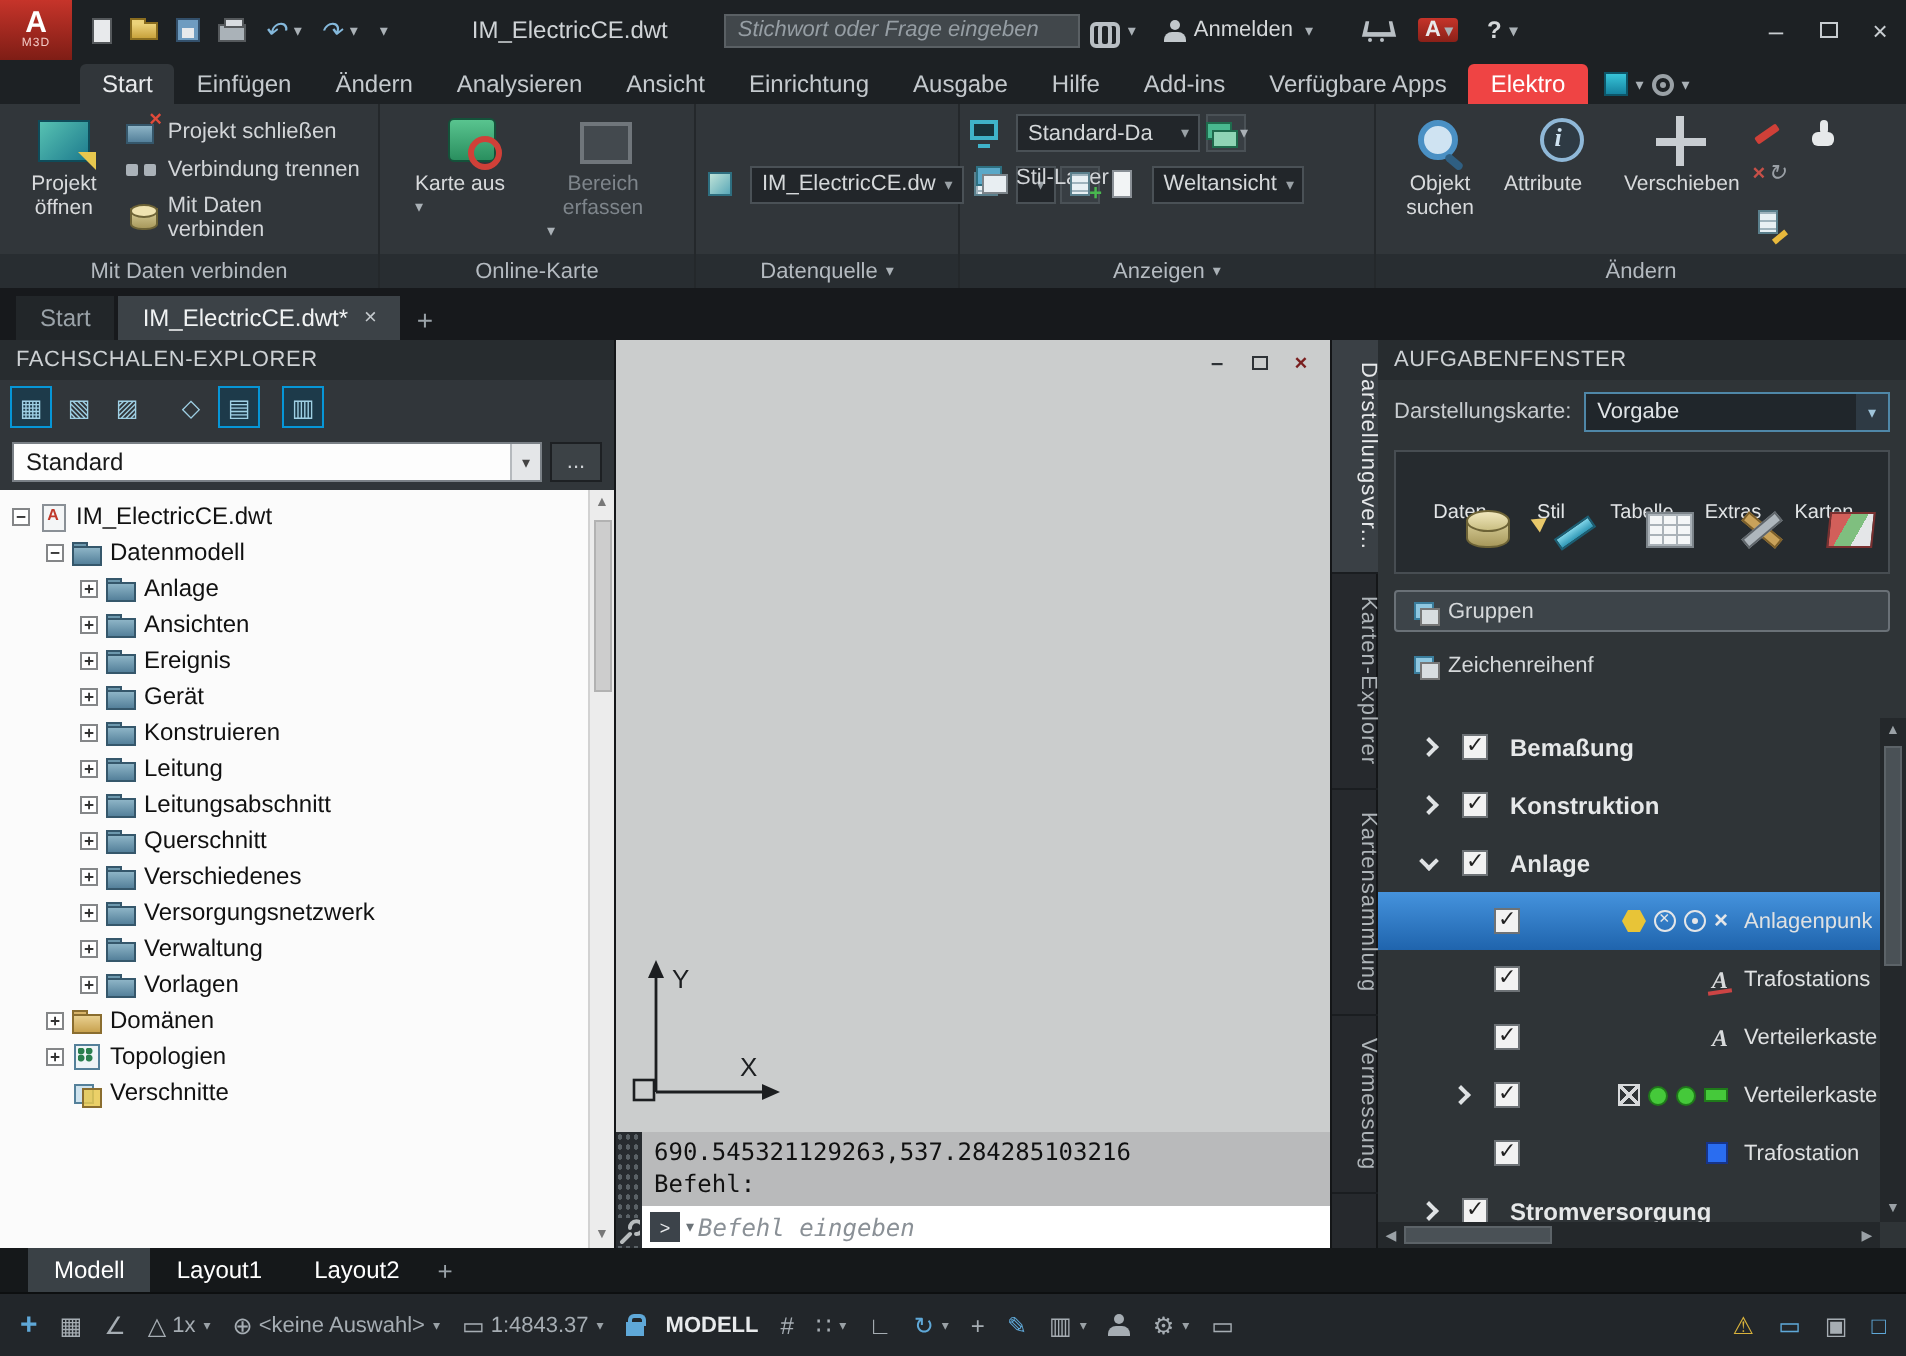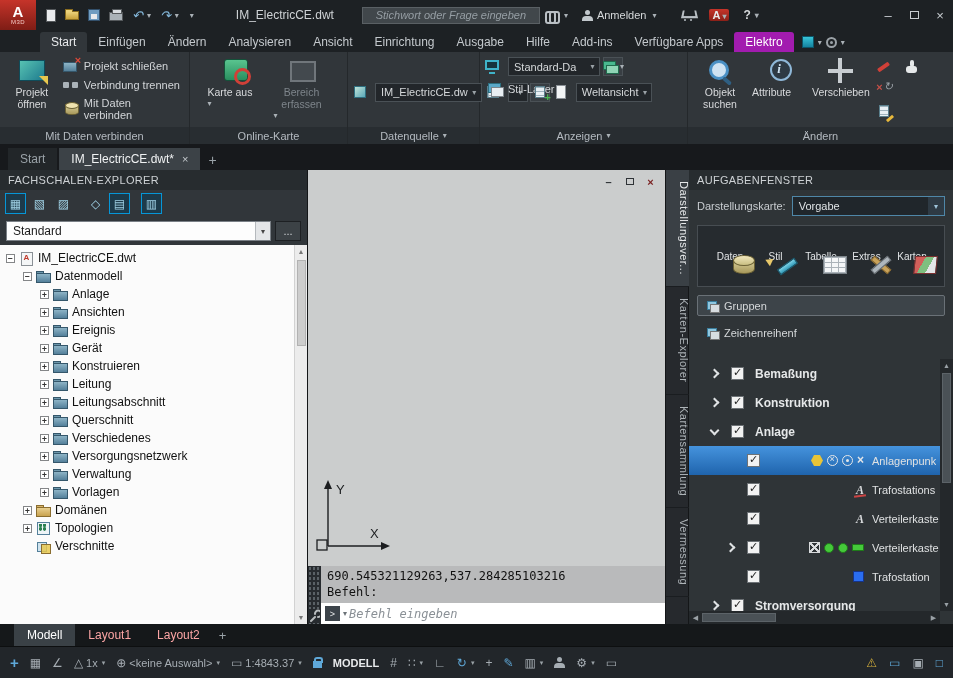--- a/index.html
+++ b/index.html
@@ -21,21 +21,21 @@
   .ic-save::after{content:"";position:absolute;left:2px;bottom:1px;width:6px;height:5px;background:#e8eaec;}
   .ic-print{display:inline-block;width:14px;height:9px;background:#aab2b8;border:1px solid #55595c;position:relative;margin-top:3px;}
   .ic-print::before{content:"";position:absolute;left:2px;top:-4px;width:8px;height:3px;background:#d8dce0;border:1px solid #55595c;}
   .ic-undo::before{content:"↶";color:#85b9dc;font-size:13px;}
   .ic-redo::before{content:"↷";color:#85b9dc;font-size:13px;}
   .dd::after{content:"▾";font-size:8px;color:#aab1b6;margin-left:2px;}
   .caret{font-size:8px;color:#aab1b6;}
   .doc-title{margin-left:42px;color:#cfd3d6;font-size:12px;white-space:nowrap;}
   .search-wrap{display:flex;align-items:center;margin-left:28px;gap:5px;}
   .search-input{width:178px;height:17px;background:#41474b;border:1px solid #5a6064;color:#cfd3d6;
-                font:italic 11px "Liberation Sans",sans-serif;padding:0 6px;outline:none;text-align:center;}
+                font:italic 11px "Liberation Sans",sans-serif;padding:0 6px;outline:none;}
   .search-input::placeholder{color:#969ea4;font-style:italic;}
   .ic-binoc{display:inline-block;width:15px;height:9px;position:relative;}
   .ic-binoc::before,.ic-binoc::after{content:"";position:absolute;top:0;width:7px;height:9px;border:2px solid #b9bfc4;border-radius:3px;}
   .ic-binoc::before{left:0;} .ic-binoc::after{right:0;}
   .ic-person{display:inline-block;width:11px;height:11px;position:relative;}
   .ic-person::before{content:"";position:absolute;left:3px;top:0;width:5px;height:5px;border-radius:50%;background:#c2c8cc;}
   .ic-person::after{content:"";position:absolute;left:0;bottom:0;width:11px;height:5px;border-radius:4px 4px 0 0;background:#c2c8cc;}
   .signin{display:flex;align-items:center;gap:4px;margin-left:14px;color:#d5d8da;font-size:11px;cursor:pointer;}
   .ic-cart{display:inline-block;width:13px;height:10px;position:relative;margin-left:26px;}
   .ic-cart::before{content:"";position:absolute;left:0;top:0;width:11px;height:6px;background:transparent;border:2px solid #b9bfc4;border-top:none;transform:perspective(10px) rotateX(18deg);}
@@ -43,21 +43,21 @@
   .ic-sharea{color:#e8eaec;font-weight:bold;font-size:11px;background:linear-gradient(#c6342a,#8a2018);padding:0 3px;border-radius:2px;margin-left:14px;}
   .help{display:flex;align-items:center;gap:2px;margin-left:14px;color:#d5d8da;font-weight:bold;cursor:pointer;}
   .winbtns{margin-left:auto;display:flex;align-items:center;}
   .wb{width:26px;height:24px;display:flex;align-items:center;justify-content:center;color:#c8cdd1;cursor:pointer;font-size:13px;}
   .wb-max i{display:inline-block;width:9px;height:8px;border:1px solid #c8cdd1;}
 
   
   .rtabs{position:absolute;top:30px;left:0;right:0;height:22px;background:#1d2124;display:flex;align-items:flex-end;padding-left:40px;}
   .rtab{padding:3px 11px;font-size:12px;color:#c4c9cd;cursor:pointer;white-space:nowrap;}
   .rtab.active{background:#31363a;color:#e8eaec;border-radius:3px 3px 0 0;}
-  .rtab.highlight{background:#a21caf;color:#fff;border-radius:3px 3px 0 0;}
+  .rtab.highlight{background:#ef4444;color:#fff;border-radius:3px 3px 0 0;}
   .rtab-extra{display:flex;align-items:center;gap:4px;margin-left:8px;padding-bottom:4px;}
   .ic-teal-box{display:inline-block;width:12px;height:12px;background:linear-gradient(#38c4d8,#1583a0);border:1px solid #0d5568;}
   .ic-dot-circle{display:inline-block;width:11px;height:11px;border:2px solid #9aa1a6;border-radius:50%;position:relative;}
   .ic-dot-circle::after{content:"";position:absolute;left:2px;top:2px;width:3px;height:3px;background:#9aa1a6;border-radius:50%;}
 
   
   .ribbon{position:absolute;top:52px;left:0;right:0;height:92px;background:#31363a;display:flex;}
   .rpanel{height:100%;display:flex;flex-direction:column;border-right:1px solid #24282b;}
   .rp-body{flex:1;display:flex;padding:2px 4px 0;}
   .rp-title{height:17px;background:#282d31;color:#b4bac0;font-size:11px;display:flex;align-items:center;justify-content:center;gap:4px;}
@@ -237,21 +237,21 @@
   .vsb .ar{height:13px;font-size:7px;color:#9aa1a6;display:flex;align-items:center;cursor:pointer;}
   .vsb .thumb{width:9px;height:110px;background:#4a5156;border:1px solid #5c6368;margin-top:1px;}
   .vsb .sp{flex:1;}
   .hsb{height:13px;margin:0 13px 0 0;background:#24282b;display:flex;align-items:center;}
   .hsb .ar{width:13px;font-size:7px;color:#9aa1a6;text-align:center;cursor:pointer;}
   .hsb .thumb{width:74px;height:9px;background:#4a5156;border:1px solid #5c6368;}
   .hsb .sp{flex:1;}
 
   
   .layoutbar{position:absolute;top:624px;left:0;right:0;height:22px;background:#15181a;display:flex;align-items:center;padding-left:14px;}
-  .ltab{height:22px;display:flex;align-items:center;padding:0 13px;font-size:12px;color:#fca5a5;cursor:pointer;}
+  .ltab{height:22px;display:flex;align-items:center;padding:0 13px;font-size:12px;color:#ffffff;cursor:pointer;}
   .ltab.active{background:#3a4146;color:#fff;}
   .lplus{margin-left:6px;color:#9aa2a8;font-size:13px;cursor:pointer;}
 
   
   .statusbar{position:absolute;top:646px;left:0;right:0;height:32px;background:#22262a;border-top:1px solid #0d0f10;display:flex;align-items:center;padding:0 10px;gap:11px;}
   .sbitem{display:flex;align-items:center;gap:3px;color:#a6adb3;cursor:pointer;white-space:nowrap;}
   .sbitem .sgly{font-size:12px;}
   .sbitem.big .sgly{font-size:15px;font-weight:bold;}
   .sbitem .slabel{font-size:11px;}
   .sbitem.blue{color:#5fa8d8;}

